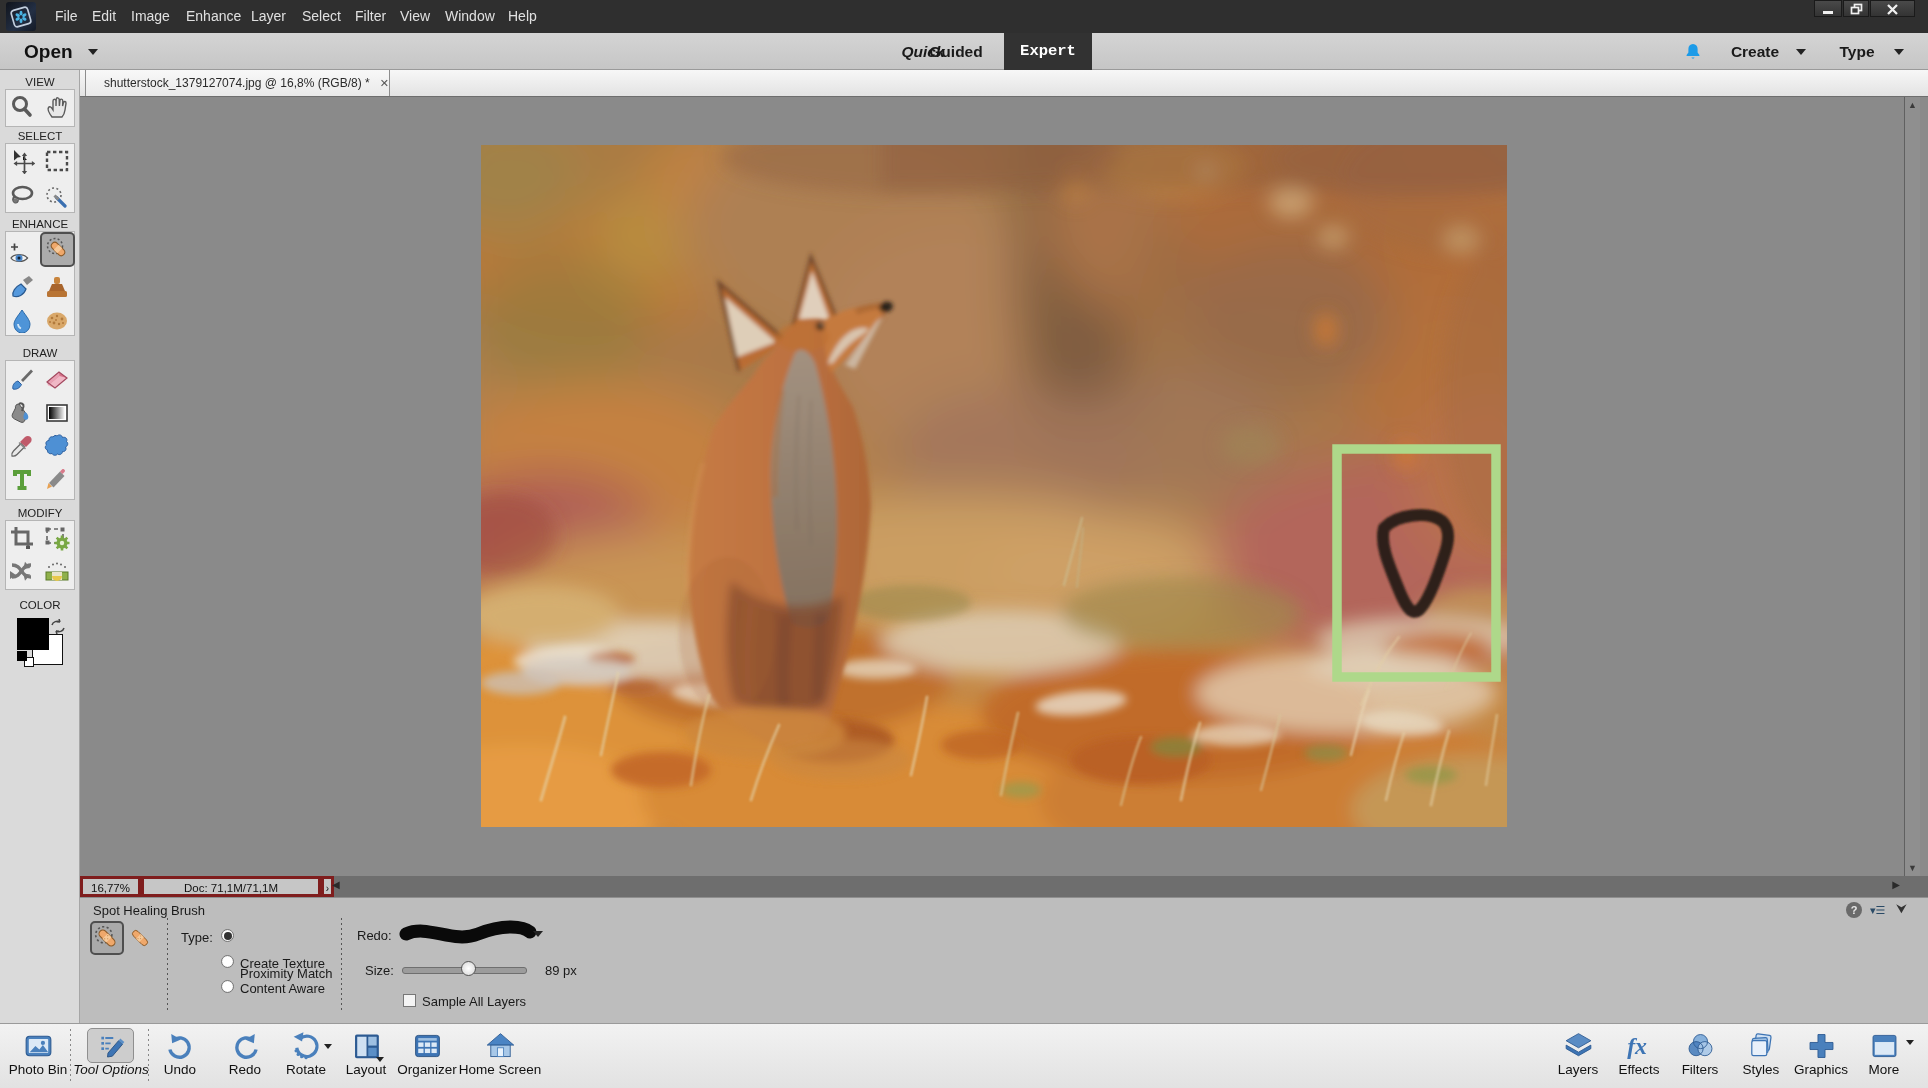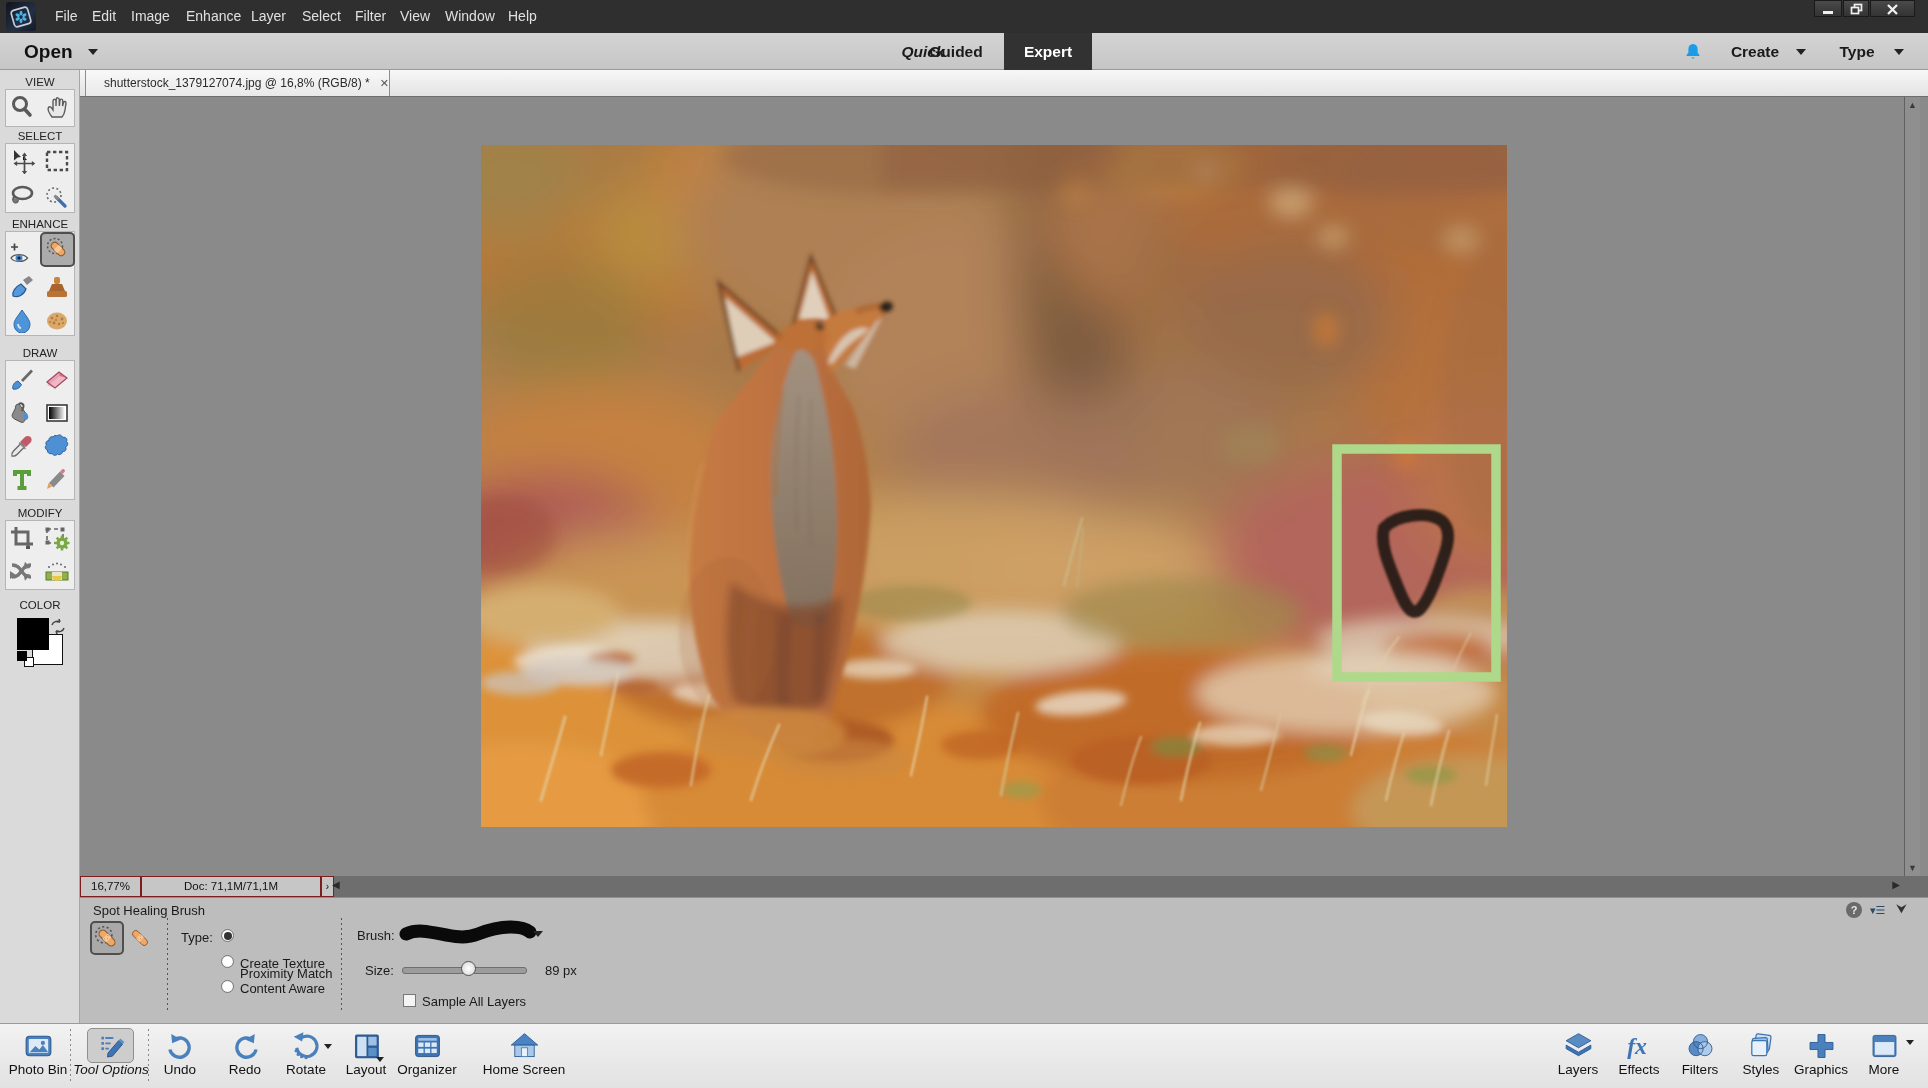--- a/index.html
+++ b/index.html
@@ -8,37 +8,37 @@
   
   #menubar{left:0;top:0;width:1928px;height:33px;background:#2f2f2f;}
   #menubar .mi{position:absolute;top:8px;font-size:14px;color:#e0e0e0;}
   #logo{left:6px;top:2px;width:30px;height:29px;background:linear-gradient(135deg,#10141c,#232f44 60%,#141a26);border-radius:3px;}
   .winbtn{position:absolute;top:0;height:17px;background:linear-gradient(#4a4a4a,#333);border:1px solid #1a1a1a;box-sizing:border-box;color:#eee;text-align:center;}
   
   #actionbar{left:0;top:33px;width:1928px;height:37px;background:linear-gradient(#d4d4d4,#c6c6c6);border-bottom:1px solid #9a9a9a;box-sizing:border-box;}
   #openbtn{position:absolute;left:24px;top:8px;font-size:19px;font-weight:bold;color:#111;}
   .tri{display:inline-block;width:0;height:0;border-left:5px solid transparent;border-right:5px solid transparent;border-top:6px solid #222;}
   .tabbtn{position:absolute;top:0;height:37px;line-height:37px;font-size:15.5px;font-weight:bold;color:#1a1a1a;text-align:center;}
-  #expertTab{left:1004px;width:88px;background:#323232;color:#fff;}
+  #expertTab{left:1004px;width:88px;background:#323232;color:#fff;font-family:Liberation Mono, monospace;}
   
   #tabstrip{left:80px;top:70px;width:1848px;height:27px;background:linear-gradient(#f7f7f7,#e3e3e3);border-bottom:1px solid #6e6e6e;box-sizing:border-box;}
   #doctab{position:absolute;left:5px;top:0;width:305px;height:26px;background:linear-gradient(#f8f8f8,#e9e9e9);border-left:1px solid #8d8d8d;border-right:1px solid #8d8d8d;font-size:12px;color:#2a2a2a;line-height:26px;text-align:left;padding-left:18px;box-sizing:border-box;white-space:nowrap;overflow:hidden;}
   
   #toolpanel{left:0;top:70px;width:80px;height:953px;background:#dadada;border-right:1px solid #a6a6a6;box-sizing:border-box;}
   .seclabel{position:absolute;width:80px;text-align:center;font-size:11.5px;color:#222;}
   .toolbox{position:absolute;left:5px;width:70px;background:#eeeeee;border:1px solid #b5b5b5;box-sizing:border-box;}
   .ticon{position:absolute;width:26px;height:26px;}
   
   #canvas{left:80px;top:97px;width:1848px;height:779px;background:#8a8a8a;}
   #photo{position:absolute;left:401px;top:48px;width:1026px;height:682px;}
   
   #vscroll{position:absolute;right:8px;top:0;width:16px;height:779px;background:#8f8f8f;border-left:1px solid #606060;box-sizing:border-box;}
   
   #statusrow{left:80px;top:876px;width:1848px;height:21px;background:#6e6e6e;}
-  .statbox{position:absolute;top:0;height:21px;background:#c6c6c6;border:1px solid #7f1d1d;box-sizing:border-box;font-size:11.5px;color:#111;text-align:center;line-height:19px;}
+  .statbox{position:absolute;top:0;height:21px;background:#c6c6c6;border:3px solid #7f1d1d;box-sizing:border-box;font-size:11.5px;color:#111;text-align:center;line-height:19px;}
   
   #tooloptions{left:80px;top:897px;width:1848px;height:126px;background:#bdbdbd;border-top:1px solid #8f8f8f;box-sizing:border-box;font-size:13px;color:#1a1a1a;}
   .dotsep{position:absolute;width:1px;height:92px;top:20px;background-image:repeating-linear-gradient(#555 0 2px,transparent 2px 5px);}
   .radio{position:absolute;width:13px;height:13px;border-radius:50%;background:radial-gradient(#fff 55%,#ccc);border:1px solid #777;box-sizing:border-box;}
   
   #taskbar{left:0;top:1023px;width:1928px;height:65px;background:linear-gradient(#f2f2f2,#e2e2e2);border-top:1px solid #9a9a9a;box-sizing:border-box;}
   .tbitem{position:absolute;top:7px;text-align:center;font-size:13.5px;color:#111;}
   .tbicon{display:block;margin:0 auto 1px auto;width:31px;height:30px;}
 </style>
 </head>
@@ -522,21 +522,21 @@
   <div class="dotsep" style="left:87px;"></div>
   <div class="dotsep" style="left:261px;"></div>
   <div style="position:absolute;left:101px;top:32px;">Type:</div>
   <div class="radio" style="left:141px;top:31px;"></div>
   <div style="position:absolute;left:143.5px;top:33.5px;width:8px;height:8px;border-radius:50%;background:#333;"></div>
   <div style="position:absolute;left:160px;top:32px;margin-top:36px;">Proximity Match</div>
   <div class="radio" style="left:141px;top:57px;"></div>
   <div style="position:absolute;left:160px;top:58px;">Create Texture</div>
   <div class="radio" style="left:141px;top:82px;"></div>
   <div style="position:absolute;left:160px;top:83px;">Content Aware</div>
-  <div style="position:absolute;left:277px;top:30px;">Brush:</div>
+  <div style="position:absolute;left:277px;top:30px;">Redo:</div>
   <svg class="abs" style="left:318px;top:20px" width="140" height="32" viewBox="0 0 140 32">
       <path d="M8 16 C 30 6, 55 26, 80 16 S 125 8, 132 14" stroke="#0a0a0a" stroke-width="13" stroke-linecap="round" fill="none"></path>
     </svg>
   <span class="tri abs" style="left:453px;top:33px"></span>
   <div style="position:absolute;left:285px;top:65px;">Size:</div>
   <div style="position:absolute;left:322px;top:69px;width:123px;height:5px;background:#9c9c9c;border:1px solid #6f6f6f;border-radius:3px;"></div>
   <div style="position:absolute;left:381px;top:63px;width:15px;height:15px;border-radius:50%;background:radial-gradient(#fff,#d5d5d5);border:1px solid #555;box-sizing:border-box;"></div>
   <div style="position:absolute;left:465px;top:65px;text-align:right;">89 px</div>
   <div style="position:absolute;left:323px;top:96px;width:13px;height:13px;background:#f4f4f4;border:1px solid #777;box-sizing:border-box;"></div>
   <div style="position:absolute;left:342px;top:96px;">Sample All Layers</div>
@@ -613,21 +613,21 @@
           <rect x="6.5" y="13" width="6" height="5"></rect>
           <rect x="14" y="13" width="6" height="5"></rect>
           <rect x="21.5" y="13" width="6" height="5"></rect>
           <rect x="6.5" y="20" width="6" height="5"></rect>
           <rect x="14" y="20" width="6" height="5"></rect>
           <rect x="21.5" y="20" width="6" height="5"></rect>
         </g>
         <rect x="6.5" y="8" width="21" height="3" fill="#9ec0e2"></rect>
       </svg>
     Organizer</div>
-  <div class="tbitem" style="left:480px;width:88px;">
+  <div class="tbitem" style="left:456px;width:88px;">
     <svg class="tbicon" viewBox="0 0 34 34">
         <path d="M17 3 L32 16 H2 Z" fill="#4a84c4" stroke="#2c5a92" stroke-width="1"></path>
         <rect x="6" y="16" width="22" height="13" fill="#a8c8e8" stroke="#2c5a92" stroke-width="1"></rect>
         <rect x="13.5" y="19" width="7" height="10" fill="#e8f2fc" stroke="#4a80bc" stroke-width="1"></rect>
       </svg>
     Home Screen</div>
 
   <div class="tbitem" style="left:1543px;width:70px;">
     <svg class="tbicon" viewBox="0 0 34 34">
         <path d="M17 3 L31 11 L17 19 L3 11z" fill="#5a8cc4" stroke="#2c5a92" stroke-width="1"></path>

